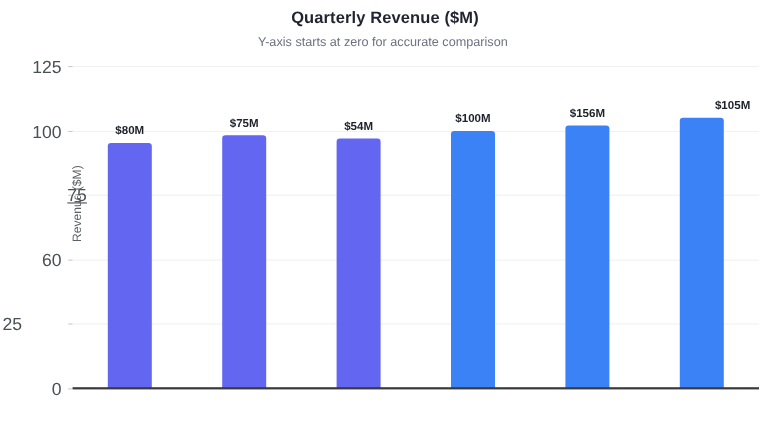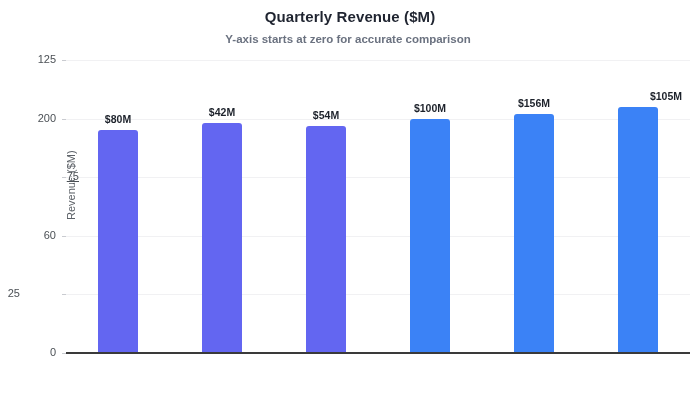--- a/index.html
+++ b/index.html
@@ -10,42 +10,42 @@
   }
   #chart-root{position:absolute;inset:0;}
 
   
   .chart-title{
     position:absolute;top:8px;left:0;width:700px;text-align:center;
     font-size:15px;font-weight:bold;color:#1f2430;letter-spacing:.1px;
   }
   .chart-subtitle{
     position:absolute;top:33px;left:0;width:696px;text-align:center;
-    font-size:11.5px;color:#6b7280;font-weight:bold;
+    font-size:11.5px;color:#6b7280;font-weight:normal;
   }
 
   
   
   .plot{position:absolute;left:66px;top:60px;width:624px;height:293px;}
 
   .gridline{
     position:absolute;left:0;width:624px;height:1px;
     background:#f1f1f3;
   }
   .axis-baseline{
     position:absolute;left:66px;top:352px;width:624px;height:1.6px;
     background:#3a3a3a;
   }
   .tick-mark{
     position:absolute;left:-4px;width:4px;height:1px;background:#c9cbd0;
   }
 
   .ytick-label{
     position:absolute;right:0;width:44px;text-align:right;
-    font-size:11px;color:#4b5055;
+    font-size:16px;color:#4b5055;
   }
   .y-axis-title{
     position:absolute;left:-1px;top:160px;
     font-size:11px;color:#5b6066;
     transform:rotate(-90deg);transform-origin:left top;
     white-space:nowrap;
   }
 
   
   .bar{
@@ -74,28 +74,28 @@
       <div class="tick-mark" style="top: 234.4px;"></div>
       <div class="ytick-label" style="top: 227.4px; right: 670px;">25</div>
       <div class="gridline" style="top: 175.8px;"></div>
       <div class="tick-mark" style="top: 175.8px;"></div>
       <div class="ytick-label" style="top: 168.8px; right: 634px;">60</div>
       <div class="gridline" style="top: 117.2px;"></div>
       <div class="tick-mark" style="top: 117.2px;"></div>
       <div class="ytick-label" style="top: 110.2px; right: 611px; text-decoration: underline;">75</div>
       <div class="gridline" style="top: 58.6px;"></div>
       <div class="tick-mark" style="top: 58.6px;"></div>
-      <div class="ytick-label" style="top: 51.6px; right: 634px;">200</div>
+      <div class="ytick-label" style="top: 51.6px; right: 634px;">100</div>
       <div class="gridline" style="top: 0px;"></div>
       <div class="tick-mark" style="top: 0px;"></div>
       <div class="ytick-label" style="top: -7px; right: 634px;">125</div>
       <div class="bar" style="left: 32px; height: 222.68px; background: rgb(99, 102, 241);"></div>
       <div class="bar-value" style="left: 12px; top: 53.32px;">$80M</div>
       <div class="bar" style="left: 136px; height: 229.712px; background: rgb(99, 102, 241);"></div>
-      <div class="bar-value" style="left: 116px; top: 46.288px;">$42M</div>
+      <div class="bar-value" style="left: 116px; top: 46.288px;">$75M</div>
       <div class="bar" style="left: 240px; height: 227.368px; background: rgb(99, 102, 241);"></div>
       <div class="bar-value" style="left: 220px; top: 48.632px;">$54M</div>
       <div class="bar" style="left: 344px; height: 234.4px; background: rgb(59, 130, 246);"></div>
       <div class="bar-value" style="left: 324px; top: 41.6px;">$100M</div>
       <div class="bar" style="left: 448px; height: 239.088px; background: rgb(59, 130, 246);"></div>
       <div class="bar-value" style="left: 428px; top: 36.912px;">$156M</div>
       <div class="bar" style="left: 552px; height: 246.12px; background: rgb(59, 130, 246);"></div>
       <div class="bar-value" style="left: 560px; top: 29.88px;">$105M</div>
     </div>
 

